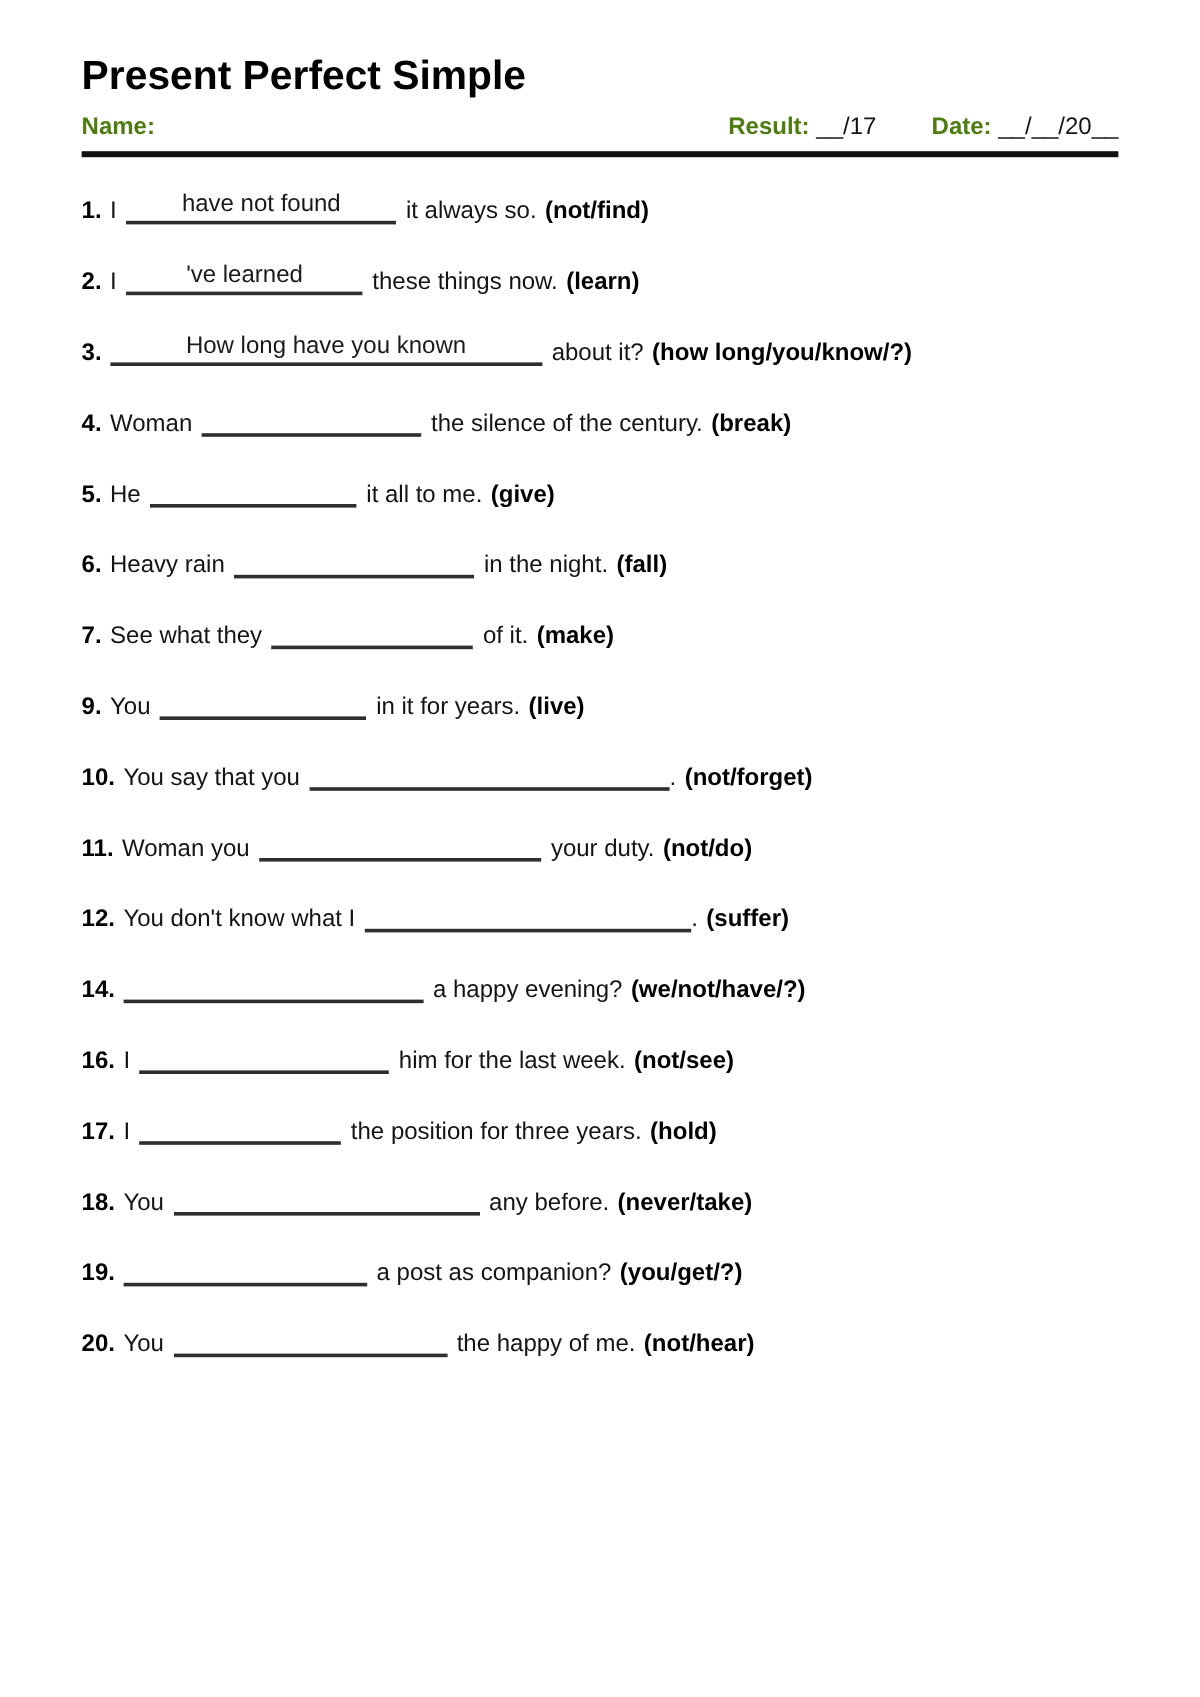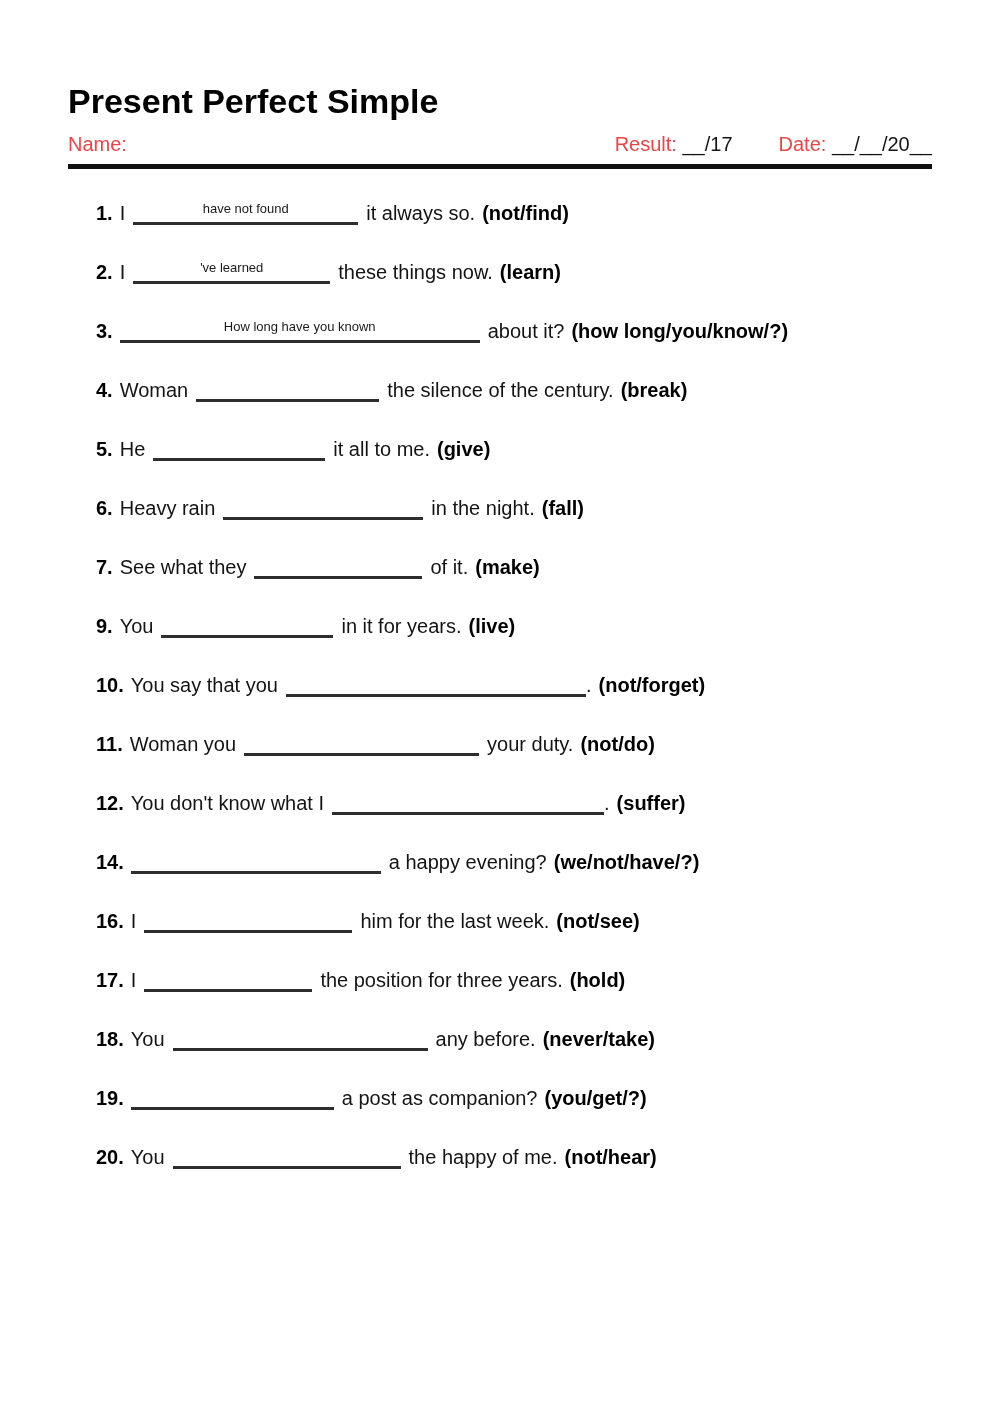--- a/index.html
+++ b/index.html
@@ -10,60 +10,59 @@
     color:#141414;
     overflow:hidden;
   }
   .page { padding:44px 68px 0 68px; }
 
   .title {
     font-size:34px;
     font-weight:700;
     color:#000;
     line-height:1.15;
-    margin-top:38px;
   }
 
   .meta-row {
     display:flex;
     justify-content:space-between;
     align-items:baseline;
     margin-top:12px;
     font-size:20px;
   }
-  .label { font-weight:400; color:#ef4444; }
+  .label { font-weight:700; color:#4d7c0f; }
   .meta-right { display:flex; gap:46px; }
   .meta-pair { white-space:nowrap; }
 
   .rule {
     margin-top:8px;
     border-bottom:5px solid #111;
   }
 
-  .items { margin-top:28px;margin-left:28px; }
+  .items { margin-top:28px; }
   .item {
     font-size:20px;
     line-height:28px;
     height:28px;
     margin-bottom:31px;
     white-space:nowrap;
   }
   .num { font-weight:700; color:#000; margin-right:7px; }
   .pre { margin-right:8px; }
   .blank {
     display:inline-block;
     overflow:hidden;
     vertical-align:-5px;
     height:28px;
     border-bottom:3px solid #2e2e2e;
     text-align:center;
     margin-right:8px;
   }
   .blank.tight { margin-right:0; }
-  .answer { display:block; line-height:23px; font-size:13px; color:#1a1a1a; }
+  .answer { display:block; line-height:23px; font-size:20px; color:#1a1a1a; }
   .post { margin-right:7px; }
   .hint { font-weight:700; color:#000; }
 </style>
 </head>
 <body>
 
 <div class="page">
   <h1 class="title">Present Perfect Simple</h1>
 
   <div class="meta-row">

